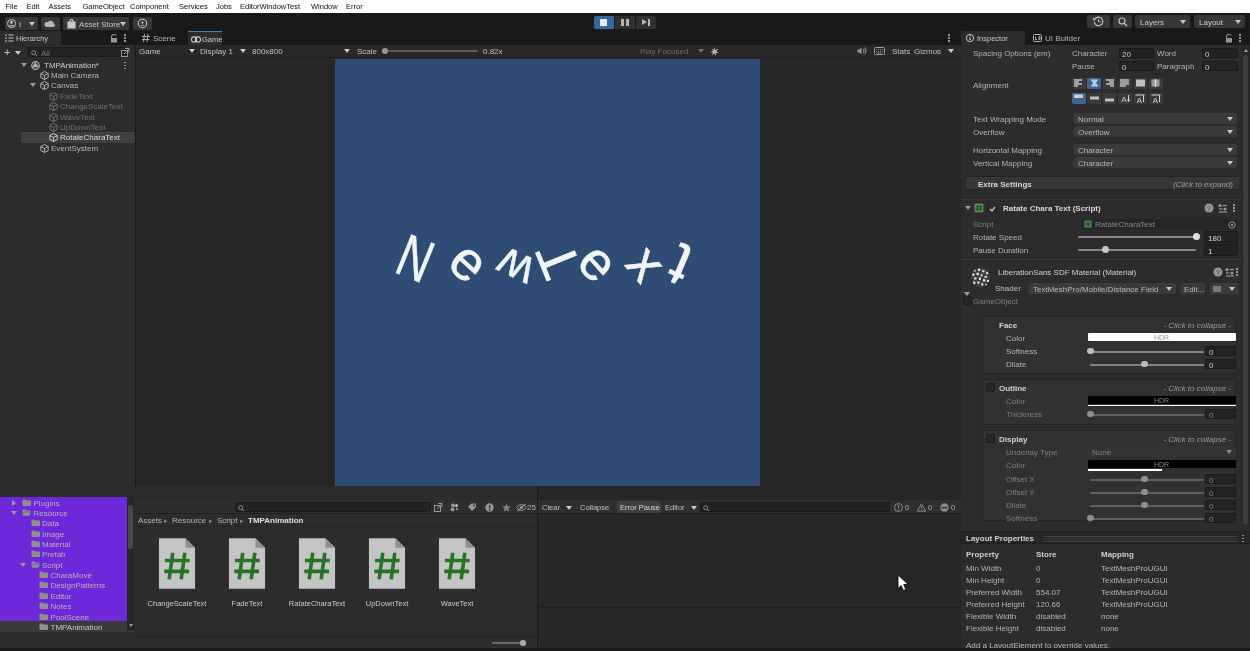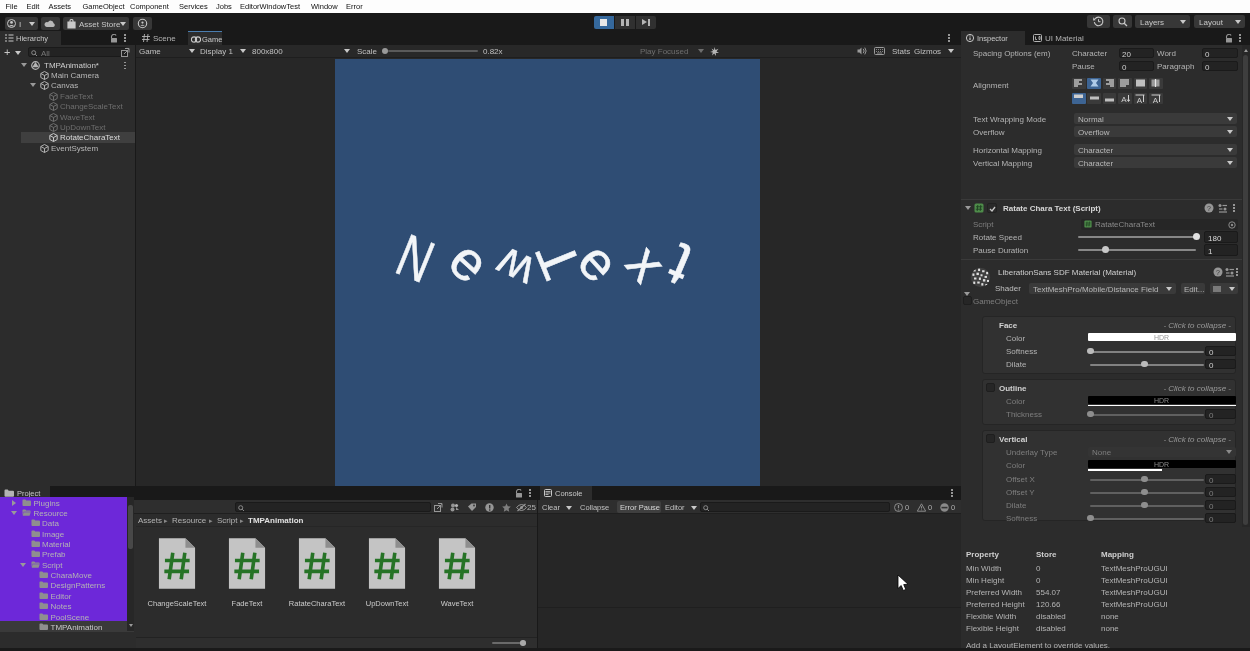--- a/index.html
+++ b/index.html
@@ -296,21 +296,21 @@
       <svg class="a" style="left:5px;top:3px" width="8" height="8" viewBox="0 0 8 8">
           <circle cx="4" cy="4" r="3.6" fill="none" stroke="#c8c8c8" stroke-width="1"></circle>
           <path d="M4 3.4 v2.6 M4 1.6 v1" stroke="#c8c8c8" stroke-width="1.2"></path>
         </svg>
       <span class="a" style="left:16px;top:3px">Inspector</span>
     </div>
     <svg class="a" style="left:72px;top:3px" width="9" height="8" viewBox="0 0 9 8">
         <rect x="0.5" y="0.5" width="8" height="7" rx="1" fill="none" stroke="#b4b4b4" stroke-width="1"></rect>
         <path d="M2.5 2.5 v3 h1.5 M6 2.5 h1 v3 h-1z" fill="none" stroke="#b4b4b4" stroke-width="0.9"></path>
       </svg>
-    <span class="a" style="left:84px;top:3px;color:#b4b4b4">UI Material</span>
+    <span class="a" style="left:84px;top:3px;color:#b4b4b4">UI Builder</span>
     <svg class="a" style="left:264px;top:3px" width="8" height="9" viewBox="0 0 8 9">
         <path d="M1.5 4 v-1.5 a2.5 2.5 0 0 1 4.6 -1" fill="none" stroke="#969696" stroke-width="1.1"></path>
         <rect x="1" y="4" width="6" height="4.5" rx="0.5" fill="#969696"></rect>
       </svg>
     <div class="a" style="left:278px;top:3px;width:1.5px;height:1.5px;background:#969696;box-shadow:0 3px #969696,0 6px #969696"></div>
   </div>
 
   <div class="a" style="left:281px;top:14px;width:8px;height:482px;background:#272727">
     <i class="a" style="left:1.5px;top:4px;width:0;height:0;border-left:2.5px solid transparent;border-right:2.5px solid transparent;border-bottom:3.5px solid #9a9a9a"></i>
     <div class="a" style="left:1px;top:10px;width:5px;height:470px;background:#3e3e3e;border-radius:3px"></div>
@@ -419,20 +419,24 @@
   <div class="dd a" style="left:113px;top:113px;width:163px;height:11px">
       <span class="a" style="left:4px;top:1.5px">Character</span>
       <i class="ar" style="right:4px;top:4px"></i>
     </div>
   <span class="a" style="left:12px;top:128px">Vertical Mapping</span>
   <div class="dd a" style="left:113px;top:126px;width:163px;height:11px">
       <span class="a" style="left:4px;top:1.5px">Character</span>
       <i class="ar" style="right:4px;top:4px"></i>
     </div>
 
+  <div class="a" style="left:5px;top:145px;width:273px;height:14px;background:#363636;border-top:1px solid #232323;border-bottom:1px solid #232323">
+    <b class="a" style="left:12px;top:2.5px;color:#d2d2d2">Extra Settings</b>
+    <span class="a it" style="right:6px;top:2.5px">(Click to expand)</span>
+  </div>
 
   <div class="a" style="left:0;top:168px;width:281px;height:16px;background:#2c2c2c;border-top:1px solid #3a3a3a">
     <i class="ar" style="left:4px;top:6px;border-top-color:#9a9a9a"></i>
     <svg class="a" style="left:13px;top:3px" width="10" height="10" viewBox="0 0 10 10">
         <rect x="0.5" y="0.5" width="9" height="9" rx="1.5" fill="#4e8c4a"></rect>
         <path d="M3.8 2 L3.2 8 M6.8 2 L6.2 8 M2 3.8 H8.3 M1.8 6.2 H8" stroke="#1e4020" stroke-width="0.9"></path>
       </svg>
     <div class="a" style="left:26px;top:3px;width:10px;height:10px;background:#2a2a2a;border:1px solid #222;border-radius:2px">
       <svg class="a" style="left:1px;top:1.5px" width="7" height="6" viewBox="0 0 7 6">
           <path d="M1 3 L3 5 L6 1" fill="none" stroke="#c8c8c8" stroke-width="1.3"></path>
@@ -573,21 +577,21 @@
     <span class="mlb glb" style="top:30px">Thickness</span>
     <div class="sl" style="left:107px;top:33.5px;width:114px;background:#606060"></div>
     <div class="kn" style="left:104px;top:30.5px;width:6.5px;height:6.5px;background:#8e8e8e"></div>
     <div class="inp a" style="left:222px;top:28.5px;width:31px;height:10px">
         <span class="a glb" style="left:3px;top:1px">0</span>
       </div>
   </div>
 
   <div class="mbox" style="top:399px;height:91px">
     <div class="cb" style="left:3px;top:3px"></div>
-    <b class="a" style="left:16px;top:4px;color:#d2d2d2">Vertical</b>
+    <b class="a" style="left:16px;top:4px;color:#d2d2d2">Display</b>
     <span class="a it" style="right:4px;top:4px">- Click to collapse -</span>
     <span class="mlb glb" style="top:17px">Underlay Type</span>
     <div class="a" style="left:105px;top:15.5px;width:148px;height:10px;background:#343434;border-radius:2px">
         <span class="a glb" style="left:4px;top:1px">None</span>
         <i class="ar" style="right:4px;top:3.5px;border-top-color:#8a8a8a"></i>
       </div>
     <span class="mlb glb" style="top:30px">Color</span>
     <div class="a" style="left:105px;top:29px;width:148px;height:8px;background:#000;border-radius:1px">
         <span class="a" style="left:66px;top:0.5px;color:#888;font-size:7px">HDR</span>
       </div>
@@ -613,20 +617,25 @@
     <span class="mlb glb" style="top:83px">Softness</span>
     <div class="sl" style="left:107px;top:86.5px;width:114px;background:#606060"></div>
     <div class="kn" style="left:104px;top:83.5px;width:6.5px;height:6.5px;background:#8e8e8e"></div>
     <div class="inp a" style="left:222px;top:81.5px;width:31px;height:10px">
         <span class="a glb" style="left:3px;top:1px">0</span>
       </div>
   </div>
 </div>
 
 <div class="a" style="left:961px;top:527px;width:289px;height:121px;background:#2c2c2c" id="layoutprops">
+  <div class="a" style="left:0;top:4px;width:289px;height:13px;background:#272727;border-top:1px solid #1e1e1e;border-bottom:1px solid #1e1e1e">
+    <b class="a" style="left:5px;top:2px;color:#d2d2d2">Layout Properties</b>
+    <div class="a" style="left:82px;top:3.5px;width:195px;height:1px;background:#414141;box-shadow:0 2.5px #414141,0 5px #414141"></div>
+    <div class="a" style="left:281px;top:2.5px;width:1.5px;height:1.5px;background:#969696;box-shadow:0 3px #969696,0 6px #969696"></div>
+  </div>
   <b class="a" style="left:5px;top:23px;color:#cfcfcf">Property</b>
   <b class="a" style="left:75px;top:23px;color:#cfcfcf">Store</b>
   <b class="a" style="left:140px;top:23px;color:#cfcfcf">Mapping</b>
   <span class="a" style="left:5px;top:37px">Min Width</span>
     <span class="a" style="left:75px;top:37px">0</span>
     <span class="a" style="left:140px;top:37px">TextMeshProUGUI</span>
   <span class="a" style="left:5px;top:49px">Min Height</span>
     <span class="a" style="left:75px;top:49px">0</span>
     <span class="a" style="left:140px;top:49px">TextMeshProUGUI</span>
   <span class="a" style="left:5px;top:61px">Preferred Width</span>
@@ -639,33 +648,20 @@
     <span class="a" style="left:75px;top:85px">disabled</span>
     <span class="a" style="left:140px;top:85px">none</span>
   <span class="a" style="left:5px;top:97px">Flexible Height</span>
     <span class="a" style="left:75px;top:97px">disabled</span>
     <span class="a" style="left:140px;top:97px">none</span>
   <span class="a" style="left:5px;top:114px">Add a LayoutElement to override values.</span>
 </div>
 
 <div class="a" style="left:0;top:486px;width:537px;height:162px;background:#2c2c2c" id="project">
 
-  <div class="a" style="left:0;top:0;width:537px;height:14px;background:#191919">
-    <div class="a tab" style="left:0;top:0;width:50px;height:14px">
-      <svg class="a" style="left:4px;top:3px;color:#b4b4b4" width="10" height="8">
-          <use href="#folder"></use>
-        </svg>
-      <span class="a" style="left:17px;top:3px">Project</span>
-    </div>
-    <svg class="a" style="left:515px;top:3px" width="8" height="9" viewBox="0 0 8 9">
-        <path d="M1.5 4 v-1.5 a2.5 2.5 0 0 1 4.6 -1" fill="none" stroke="#969696" stroke-width="1.1"></path>
-        <rect x="1" y="4" width="6" height="4.5" rx="0.5" fill="#969696"></rect>
-      </svg>
-    <div class="a" style="left:529px;top:3px;width:1.5px;height:1.5px;background:#969696;box-shadow:0 3px #969696,0 6px #969696"></div>
-  </div>
 
   <div class="a" style="left:0;top:14px;width:537px;height:14px;background:#2e2e2e;border-bottom:1px solid #1f1f1f">
     <span class="a" style="left:4px;top:1px;font-size:11px;color:#c8c8c8">+</span>
     <i class="ar" style="left:15px;top:6px"></i>
     <div class="inp a" style="left:235px;top:2px;width:196px;height:10px">
       <svg class="a" style="left:2px;top:2px" width="7" height="7" viewBox="0 0 7 7">
           <circle cx="2.7" cy="2.7" r="2" fill="none" stroke="#8a8a8a" stroke-width="1"></circle>
           <path d="M4.2 4.2L6 6" stroke="#8a8a8a" stroke-width="1"></path>
         </svg>
     </div>
@@ -827,30 +823,20 @@
         <path d="M26 1 L34 9 H26z" fill="#8e8e8e"></path>
         <g stroke="#267326" stroke-width="3" fill="none">
           <path d="M15.5 13 L12.5 35 M25.5 13 L22.5 35 M9 19.5 H29.5 M8.5 28.5 H29"></path>
         </g>
       </symbol>
 </defs>
   </svg>
 
 <div class="a" style="left:538px;top:486px;width:423px;height:162px;background:#262626" id="console">
 
-  <div class="a" style="left:0;top:0;width:423px;height:14px;background:#191919">
-    <div class="a tab" style="left:2px;top:0;width:52px;height:14px">
-      <svg class="a" style="left:4px;top:3px" width="8" height="8" viewBox="0 0 8 8">
-          <rect x="0.5" y="0.5" width="7" height="7" rx="1" fill="none" stroke="#c8c8c8" stroke-width="1"></rect>
-          <path d="M1.5 2.5h5M1.5 4h5M1.5 5.5h3" stroke="#c8c8c8" stroke-width="0.8"></path>
-        </svg>
-      <span class="a" style="left:15px;top:3px">Console</span>
-    </div>
-    <div class="a" style="left:413px;top:3px;width:1.5px;height:1.5px;background:#969696;box-shadow:0 3px #969696,0 6px #969696"></div>
-  </div>
 
   <div class="a" style="left:0;top:14px;width:423px;height:14px;background:#2e2e2e;border-bottom:1px solid #1f1f1f;font-size:7.5px">
     <span class="a" style="left:4px;top:2.5px;color:#c0c0c0">Clear</span>
     <i class="ar" style="left:28px;top:5.5px"></i>
     <span class="a" style="left:42px;top:2.5px;color:#c0c0c0">Collapse</span>
     <div class="a r" style="left:79px;top:1px;width:44px;height:11.5px;background:#3f3f3f">
         <span class="a" style="left:3px;top:1.5px;color:#d8d8d8">Error Pause</span>
       </div>
     <span class="a" style="left:127px;top:2.5px;color:#c0c0c0">Editor</span>
     <i class="ar" style="left:153px;top:5.5px"></i>

